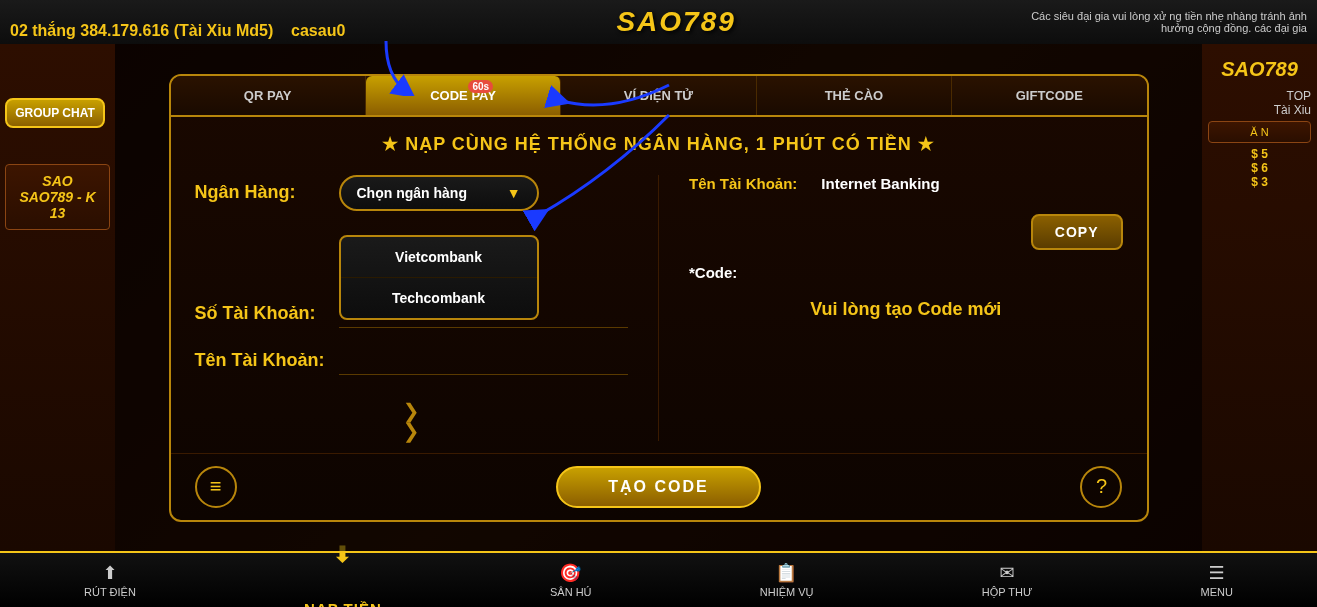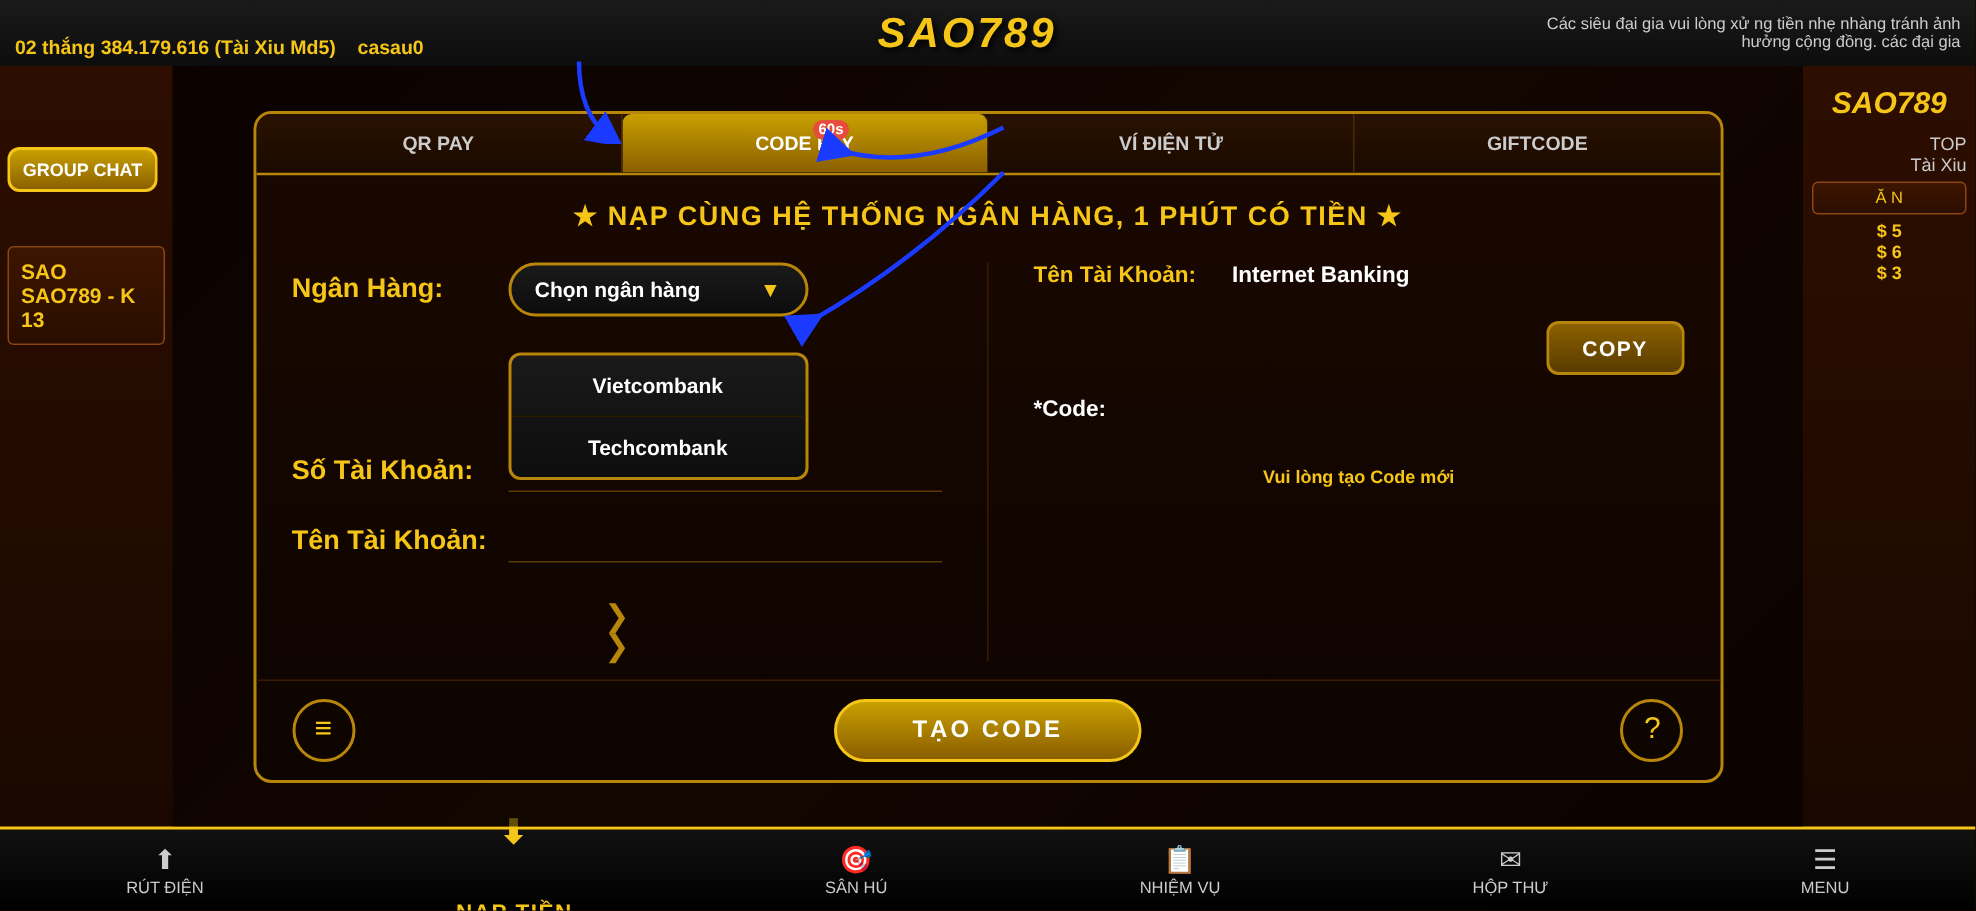--- a/index.html
+++ b/index.html
@@ -27,21 +27,21 @@
       right: 0;
       height: 44px;
       background: linear-gradient(180deg, #1a1a1a 0%, #0d0d0d 100%);
       display: flex;
       align-items: center;
       padding: 0 10px;
       z-index: 10;
     }
     .top-bar-left {
       color: #fff;
-      font-size: 13px;
+      font-size: 16px;
       margin-top: 18px;
     }
     .top-bar-left span { color: #f5c518; font-weight: bold; }
     .top-bar-center {
       flex: 1;
       display: flex;
       justify-content: center;
     }
     .logo-sao789 {
       font-size: 28px;
@@ -341,23 +341,23 @@
     }
 
     .copy-row {
       display: flex;
       justify-content: flex-end;
       margin-top: 8px;
     }
 
     .hint-text {
       color: #f5c518;
-      font-size: 12px;
-      font-weight: bold;
-      margin-top: 16px;
+      font-size: 18px;
+      font-weight: bold;
+      margin-top: 4px;
       text-align: center;
     }
 
     
     .modal-footer {
       display: flex;
       align-items: center;
       justify-content: space-between;
       padding: 12px 24px;
       border-top: 1px solid #3a1a00;
@@ -409,21 +409,21 @@
     <span>casau0</span>
   </div>
   <div class="top-bar-center">
     <span class="logo-sao789">SAO789</span>
   </div>
   <div class="top-bar-right">Các siêu đại gia vui lòng xử ng tiền nhẹ nhàng tránh ảnh hưởng cộng đồng. các đại gia</div>
 </div>
 
 <div class="side-left">
   <div class="group-chat-btn">GROUP CHAT</div>
-  <div style="position:absolute;top:120px;left:5px;right:5px;background:linear-gradient(180deg,#3d1500,#2a0e00);border:1px solid #8B4513;border-radius:4px;padding:8px;text-align:left;">
+  <div style="position:absolute;top:120px;left:5px;right:5px;background:linear-gradient(180deg,#3d1500,#2a0e00);border:1px solid #8B4513;border-radius:4px;padding:8px;text-align:center;font-style:italic;">
     <div style="color:#f5c518;font-size:14px;font-weight:900;">SAO<br>SAO789 - K<br>13</div>
   </div>
 </div>
 
 <div class="side-right">
   <div style="color:#f5c518;font-size:20px;font-weight:900;font-style:italic;text-align:center;padding:4px;">SAO789</div>
   <div style="color:#ccc;font-size:12px;text-align:right;">TOP<br>Tài Xiu</div>
   <div class="side-right-item">Ă N</div>
   <div style="color:#f5c518;font-size:12px;font-weight:bold;text-align:center;">$ 5<br>$ 6<br>$ 3</div>
 </div>
@@ -434,20 +434,23 @@
     <div class="tabs">
       <div class="tab">
         <span>QR PAY</span>
       </div>
       <div class="tab active" style="position:relative;">
         <span>CODE PAY</span>
         <span class="tab-badge">60s</span>
       </div>
       <div class="tab">
         <span>VÍ ĐIỆN TỬ</span>
+      </div>
+      <div class="tab">
+        <span>THẺ CÀO</span>
       </div>
       <div class="tab">
         <span>GIFTCODE</span>
       </div>
     </div>
 
     <svg style="position:absolute;top:-40px;left:155px;z-index:60;" width="120" height="60">
       <defs>
         <marker id="ah" markerWidth="8" markerHeight="8" refX="4" refY="4" orient="auto">
           <path d="M0,0 L8,4 L0,8 Z" fill="#1a3aff"></path>

